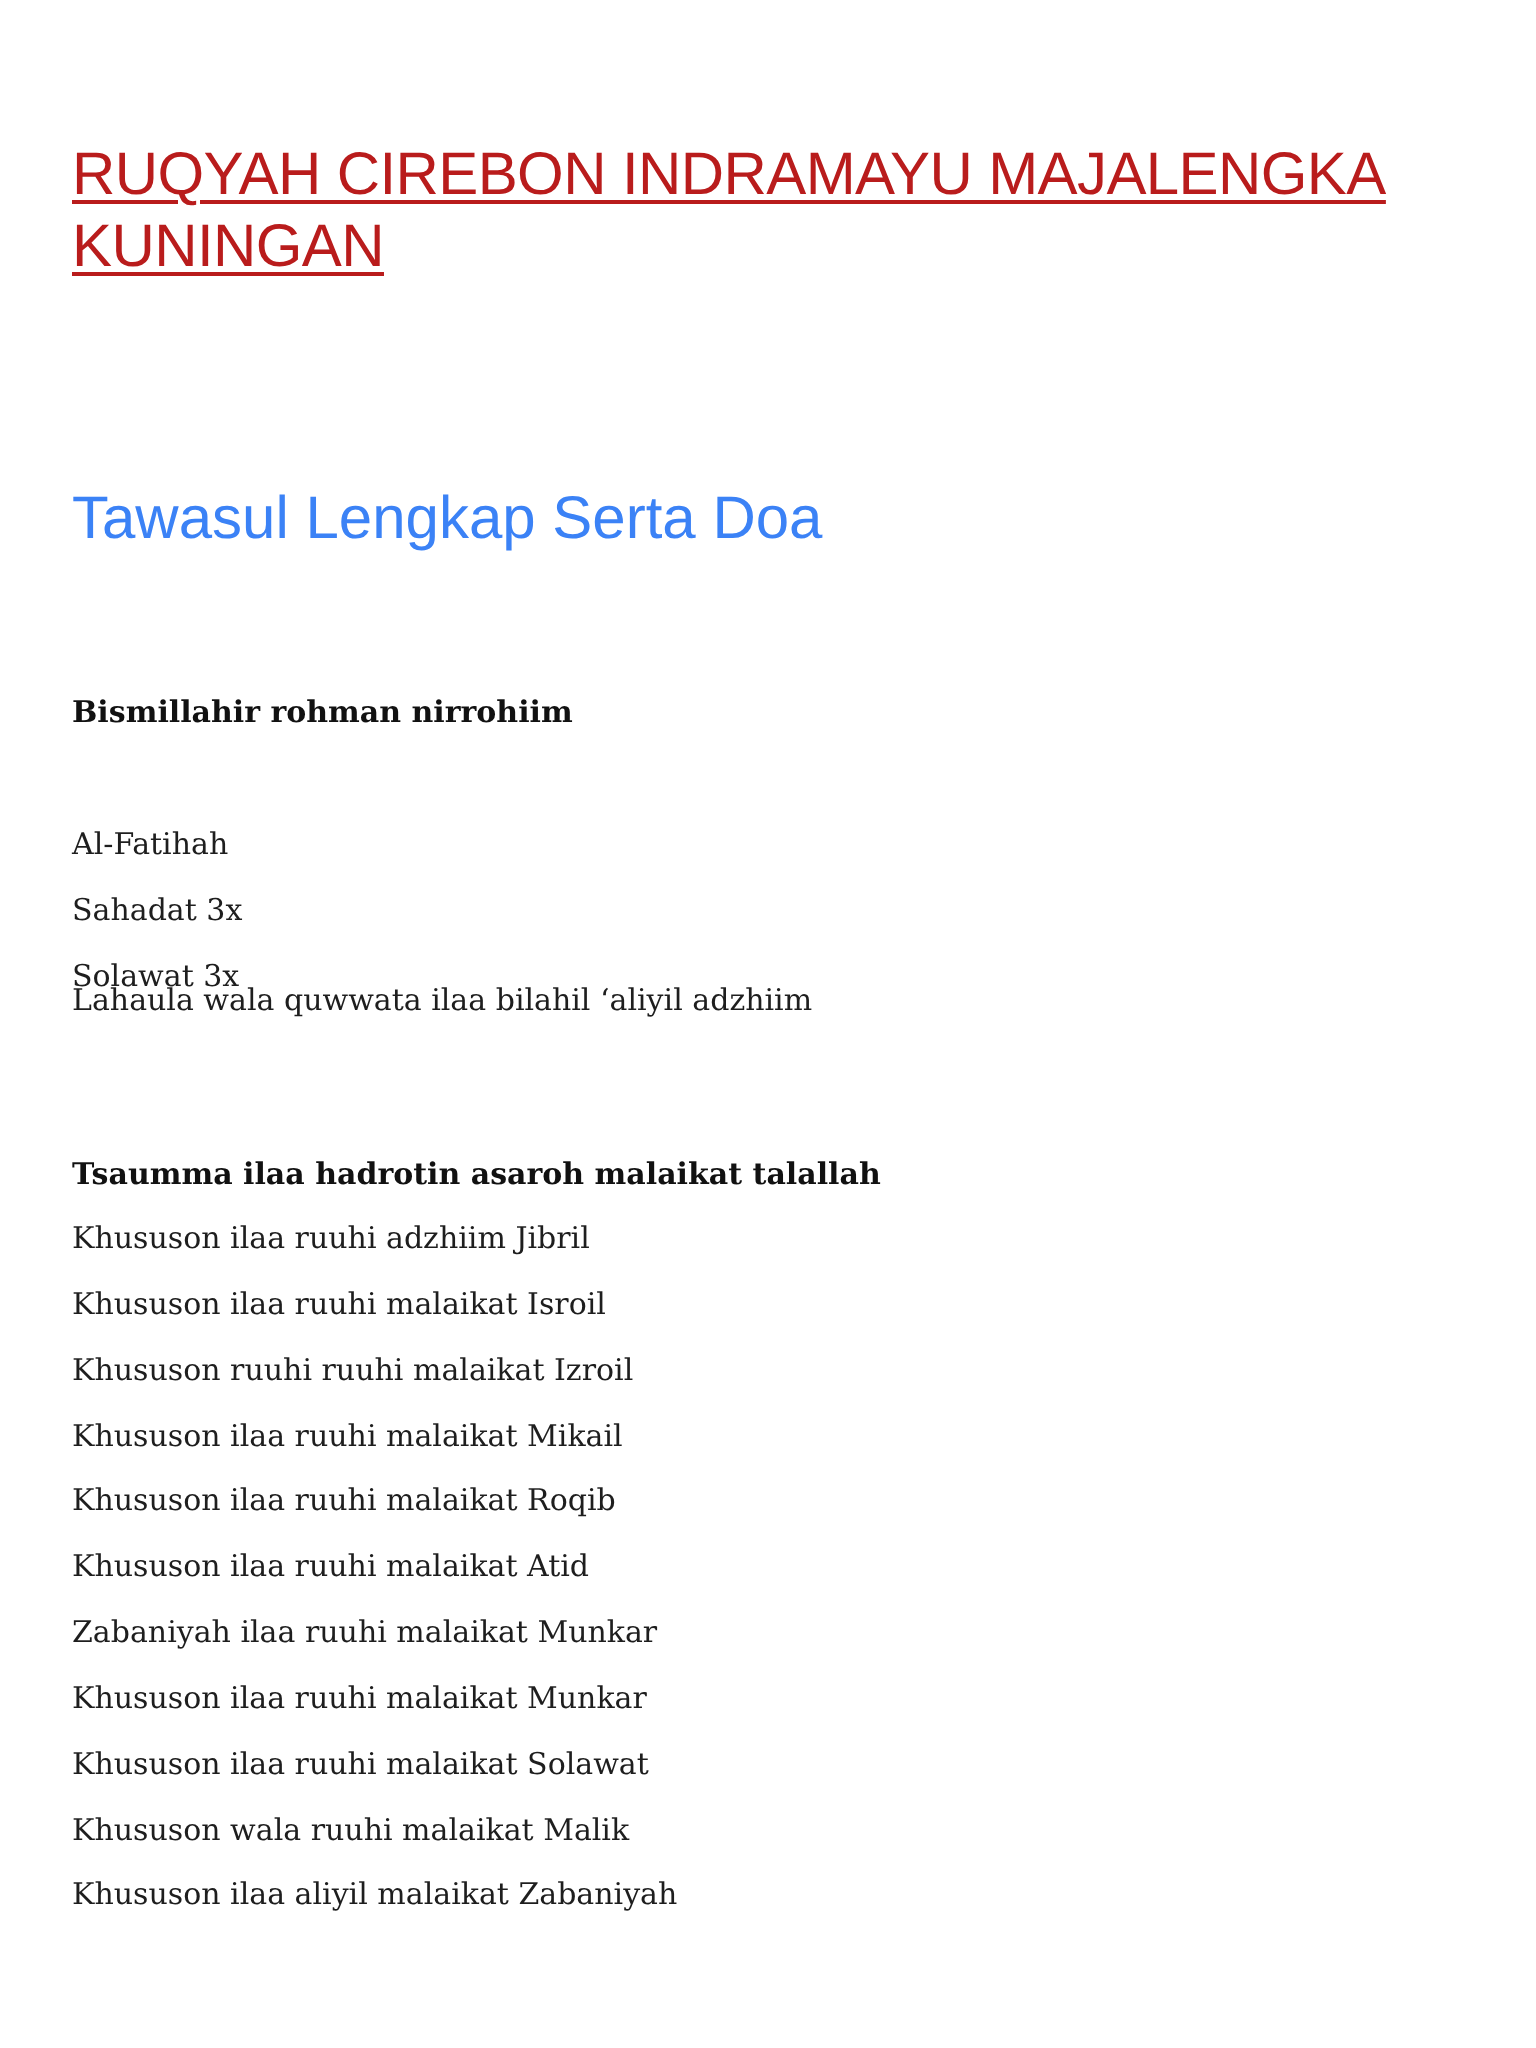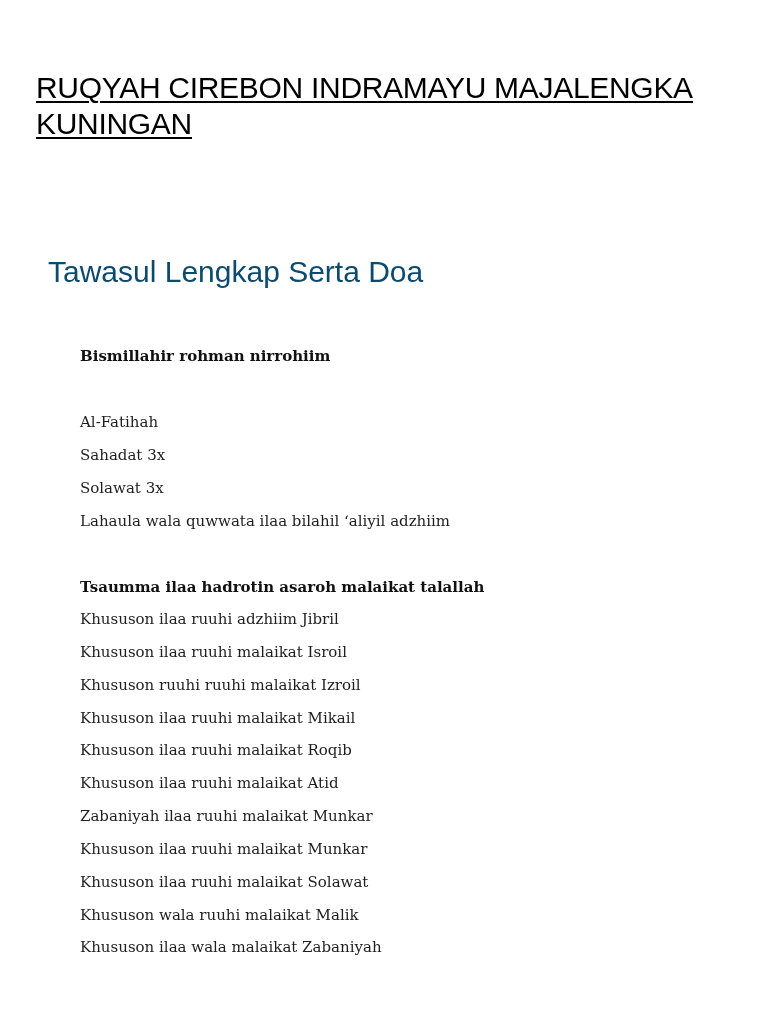--- a/index.html
+++ b/index.html
@@ -1,56 +1,56 @@
 <!DOCTYPE html>
 <html><head>
   <meta charset="utf-8">
   <style>
     html, body { margin: 0; padding: 0; background: #ffffff; }
     body { width: 768px; height: 1024px; overflow: hidden; position: relative; color: #111111; }
     .blog-title {
       position: absolute; left: 36px; top: 70px; width: 700px;
       font-family: "Liberation Sans", sans-serif; font-size: 30px; line-height: 36px;
-      color: #000000; text-decoration: underline; text-decoration-thickness: 2px;
+      color: #b91c1c; text-decoration: underline; text-decoration-thickness: 2px;
       text-underline-offset: 3px; letter-spacing: -0.3px;
     }
     .blog-title a { color: inherit; text-decoration: inherit; }
     .post-title {
       position: absolute; left: 36px; top: 241px;
       font-family: "Liberation Sans", sans-serif; font-size: 30px; line-height: 38px;
-      color: #0c4a6e; margin: 12px; font-weight: normal;
+      color: #3b82f6; margin: 0; font-weight: normal;
     }
     .body-line {
       position: absolute; left: 36px;
       font-family: "DejaVu Serif", serif; font-size: 15px; line-height: 20px;
-      color: #1e1e1e; white-space: nowrap; margin-left: 44px;
+      color: #1e1e1e; white-space: nowrap;
     }
     .bold { font-weight: bold; color: #111; }
   </style>
 </head>
 <body>
 
 <div class="blog-title">
   <a>RUQYAH CIREBON INDRAMAYU MAJALENGKA KUNINGAN</a>
 </div>
 
 <h1 class="post-title">Tawasul Lengkap Serta Doa</h1>
 
 <div class="body-line bold" style="top:346px">Bismillahir rohman nirrohiim</div>
 
 <div class="body-line" style="top:412px">Al-Fatihah</div>
 <div class="body-line" style="top:445px">Sahadat 3x</div>
 <div class="body-line" style="top:478px">Solawat 3x</div>
-<div class="body-line" style="top:511px">Lahaula wala quwwata ilaa bilahil ‘aliyil adzhiim</div>
+<div class="body-line" style="top:490px">Lahaula wala quwwata ilaa bilahil ‘aliyil adzhiim</div>
 
 <div class="body-line bold" style="top:577px">Tsaumma ilaa hadrotin asaroh malaikat talallah</div>
 
 <div class="body-line" style="top:609px">Khususon ilaa ruuhi adzhiim Jibril</div>
 <div class="body-line" style="top:642px">Khususon ilaa ruuhi malaikat Isroil</div>
 <div class="body-line" style="top:675px">Khususon ruuhi ruuhi malaikat Izroil</div>
 <div class="body-line" style="top:708px">Khususon ilaa ruuhi malaikat Mikail</div>
 <div class="body-line" style="top:740px">Khususon ilaa ruuhi malaikat Roqib</div>
 <div class="body-line" style="top:773px">Khususon ilaa ruuhi malaikat Atid</div>
 <div class="body-line" style="top:806px">Zabaniyah ilaa ruuhi malaikat Munkar</div>
 <div class="body-line" style="top:839px">Khususon ilaa ruuhi malaikat Munkar</div>
 <div class="body-line" style="top:872px">Khususon ilaa ruuhi malaikat Solawat</div>
 <div class="body-line" style="top:905px">Khususon wala ruuhi malaikat Malik</div>
-<div class="body-line" style="top:937px">Khususon ilaa wala malaikat Zabaniyah</div>
+<div class="body-line" style="top:937px">Khususon ilaa aliyil malaikat Zabaniyah</div>
 
 </body></html>

